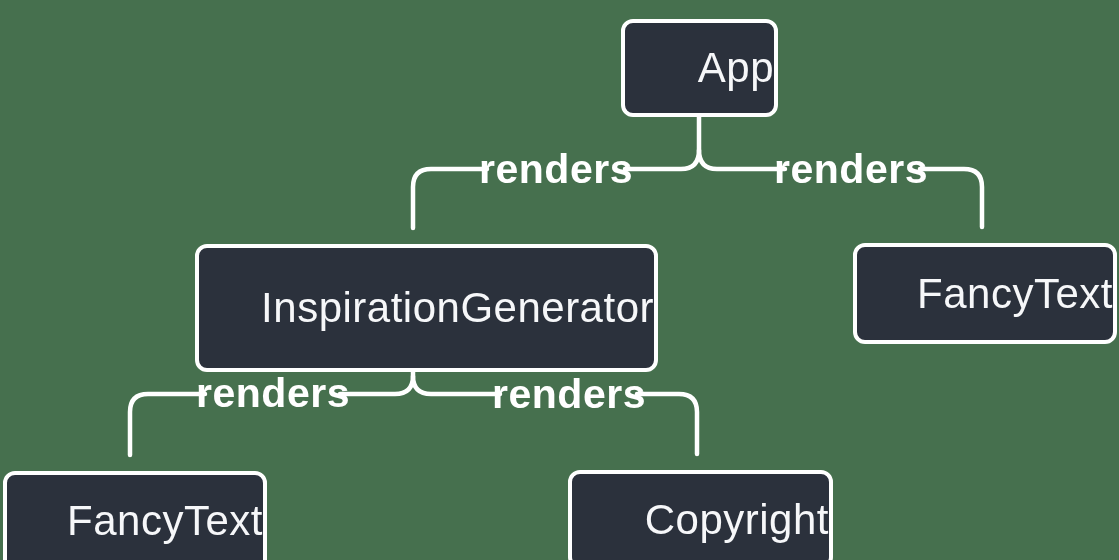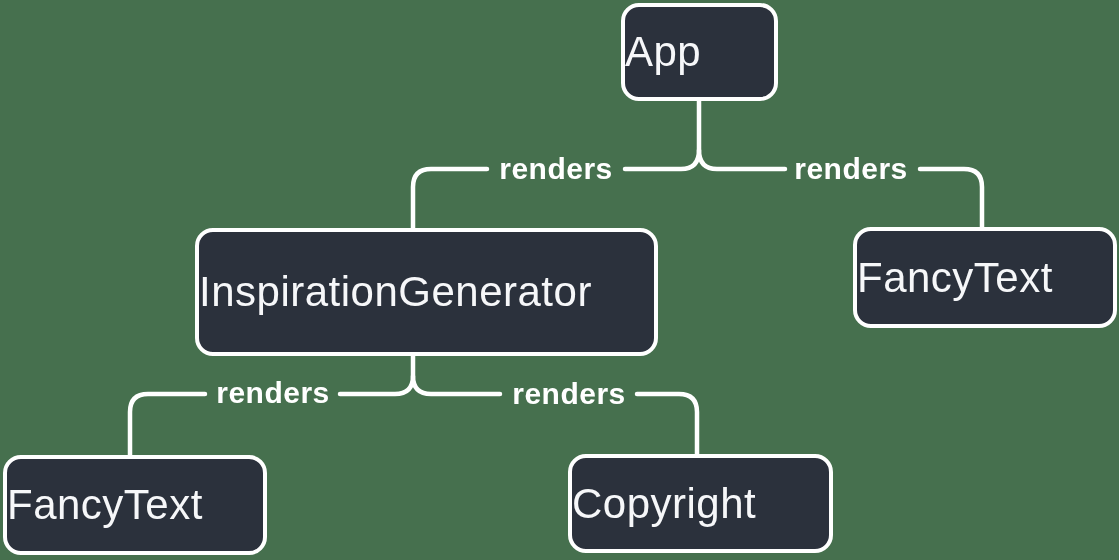--- a/index.html
+++ b/index.html
@@ -26,37 +26,38 @@
     fill: none;
     stroke: var(--wire, #ffffff);
     stroke-width: 4.5;
     stroke-linecap: round;
   }
   .node {
     position: absolute;
     box-sizing: border-box;
     background: var(--node-fill, #2b313c);
     border: 4px solid var(--node-border, #ffffff);
-    border-radius: 18px;
+    border-radius: 12px;
     display: flex;
     align-items: center;
-    justify-content: flex-start;
+    justify-content: flex-end;
+    margin-top: 16px;
   }
   .node .node-label {
     color: var(--node-text, #f6f7f9);
     font-size: 42px;
     font-weight: 500;
     letter-spacing: 0.5px;
     white-space: nowrap;
   }
   .edge-label {
     position: absolute;
     transform: translate(-50%, -50%);
     color: var(--edge-label-text, #ffffff);
-    font-size: 30px;
+    font-size: 41px;
     font-weight: 700;
     letter-spacing: 0.5px;
     white-space: nowrap;
     text-align: right;
   }
 </style>
 </head>
 <body>
 
 <div class="stage">

